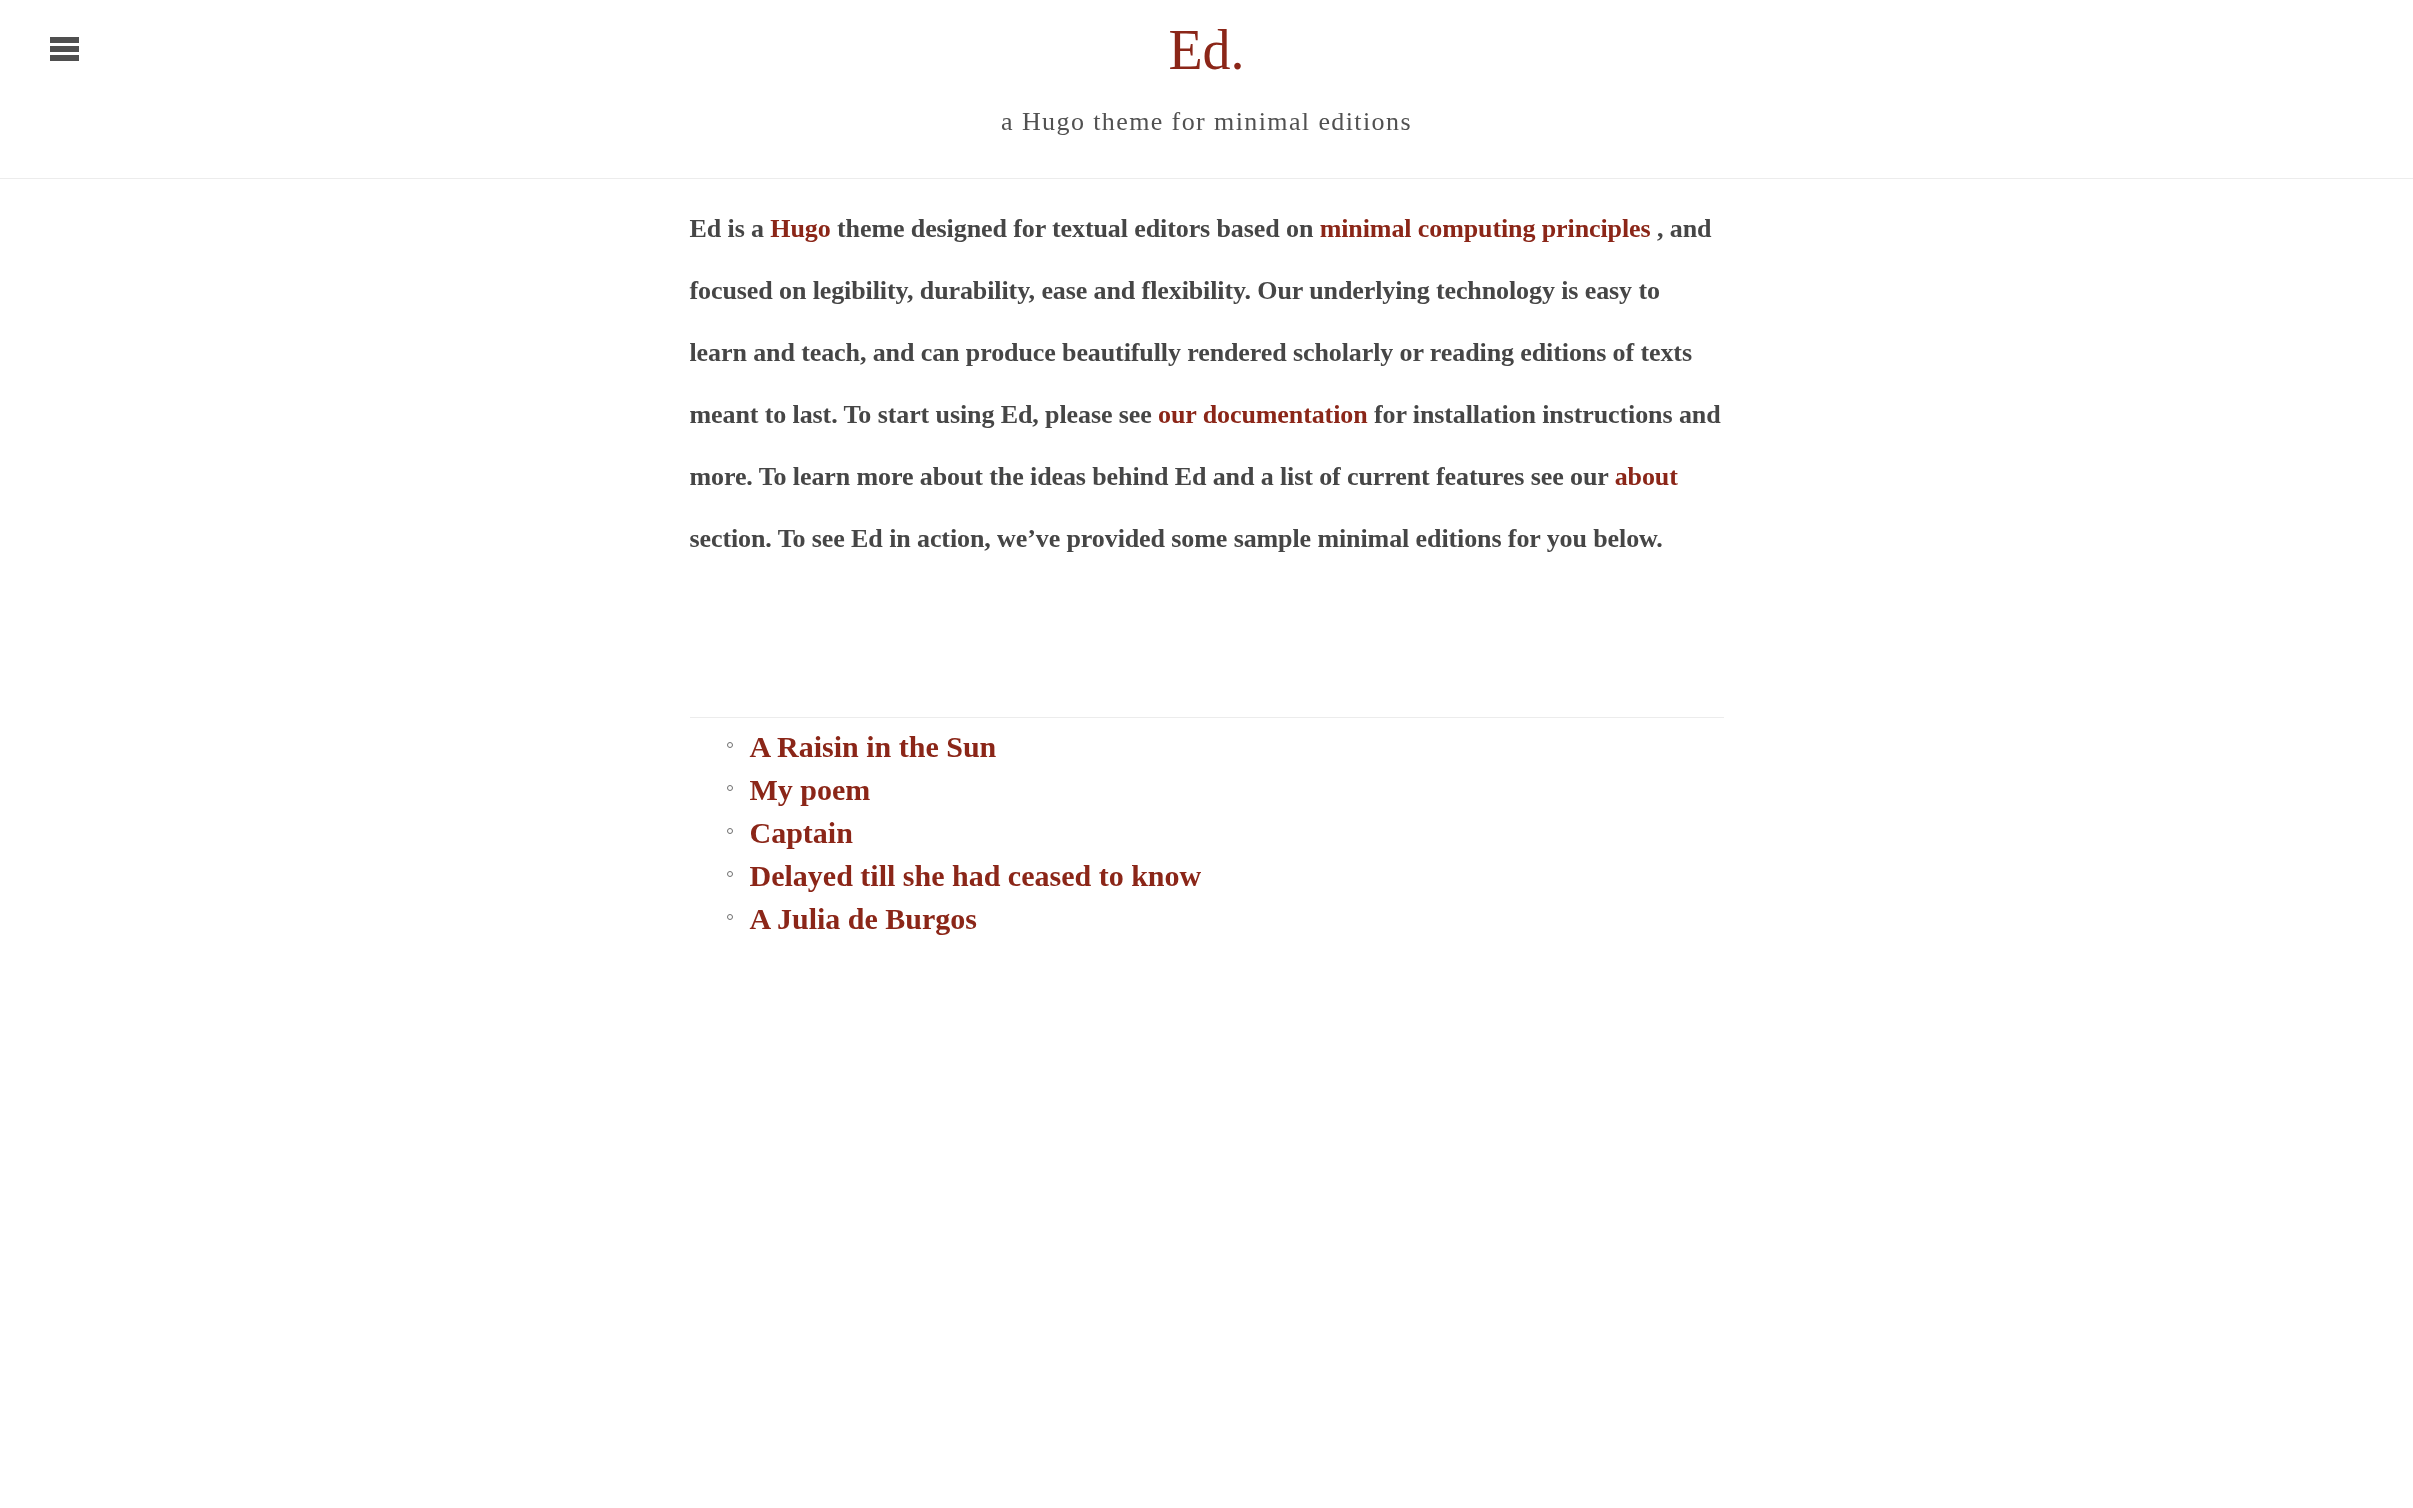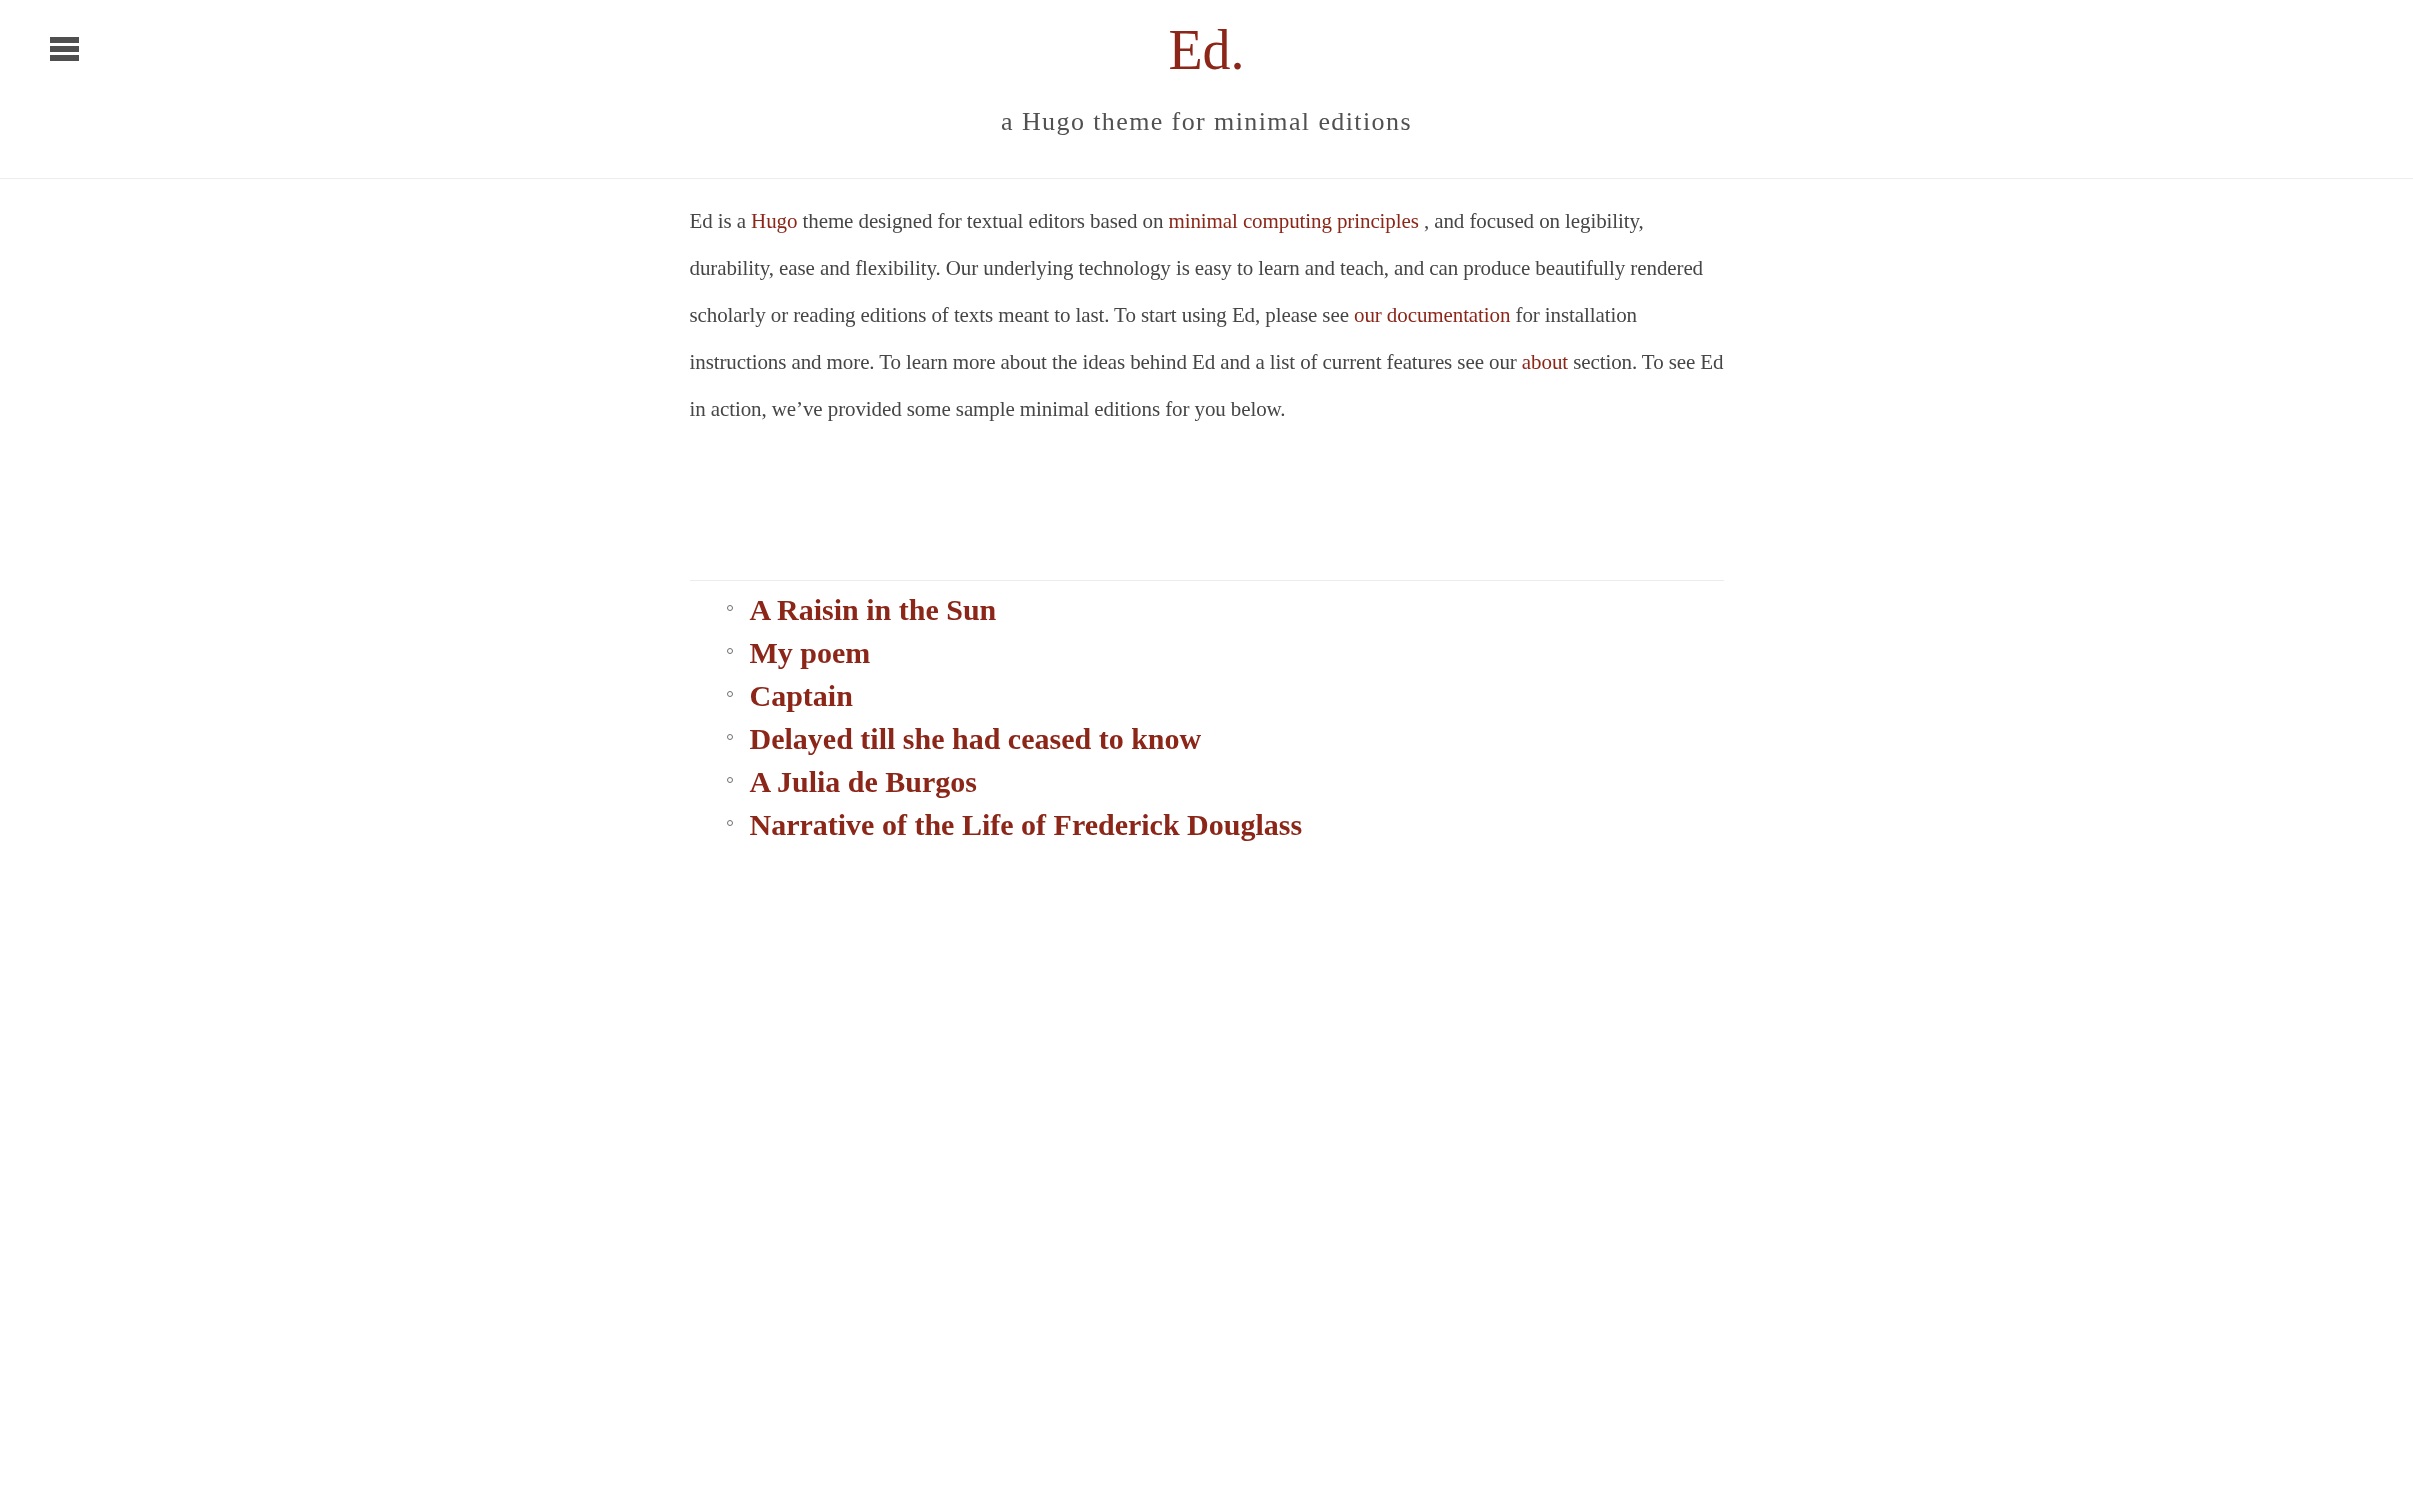--- a/index.html
+++ b/index.html
@@ -76,24 +76,25 @@
   .greeting{
     margin:89px 0 0 0;
     font-family:"Liberation Sans","DejaVu Sans",sans-serif;
     font-weight:400;
     font-size:40px;
     line-height:42px;
     color:var(--heading-text);
   }
   .intro{
     margin:18.7px 0 0 0;
-    font-size:21px;
-    line-height:47px;
+    font-size:26px;
+    line-height:62px;
     letter-spacing:-0.1px;
     color:var(--body-text);
+    font-weight:bold;
   }
   a{color:var(--accent);text-decoration:none;}
 
   hr.section-divider{
     margin:147px 0 0 0;
     border:none;
     border-top:1.4px solid var(--divider);
     height:0;
   }
 
@@ -149,17 +150,16 @@
 
   <hr class="section-divider">
 
   <section>
     <ul class="pub-list" id="pubs">
         <li><span class="bullet"></span><a href="#">A Raisin in the Sun</a></li>
         <li><span class="bullet"></span><a href="#">My poem</a></li>
         <li><span class="bullet"></span><a href="#">Captain</a></li>
         <li><span class="bullet"></span><a href="#">Delayed till she had ceased to know</a></li>
         <li><span class="bullet"></span><a href="#">A Julia de Burgos</a></li>
-        <li><span class="bullet"></span><a href="#">Narrative of the Life of Frederick Douglass</a></li>
       </ul>
   </section>
 </main>
 
 
 </body></html>

